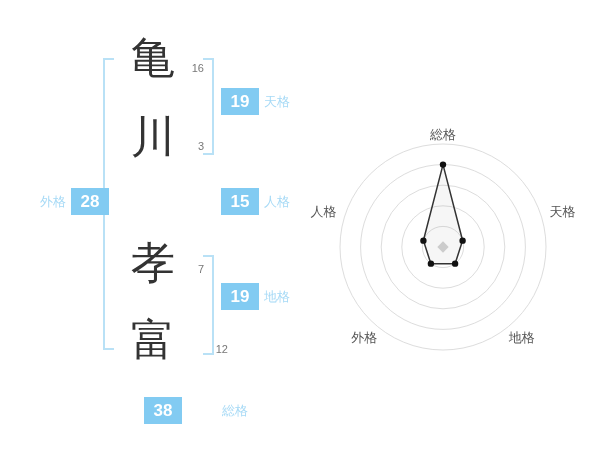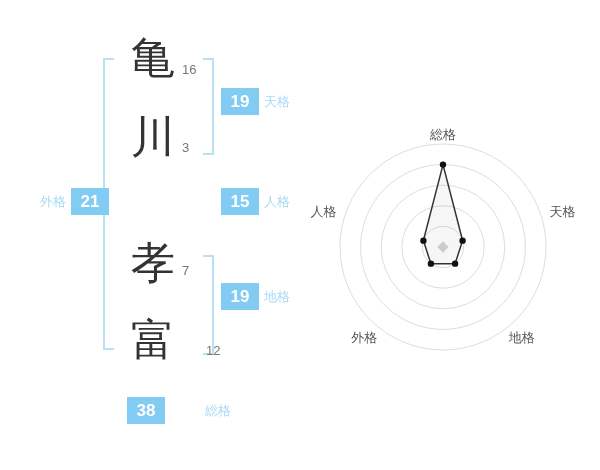--- a/index.html
+++ b/index.html
@@ -1,37 +1,37 @@
 <!DOCTYPE html>
 <html style="--badge: #82cbf2; --label: #a7daf6; --bracket: #b9e1f6;"><head>
 <meta charset="utf-8">
 <style>
   html,body{margin:0;padding:0;background:#fff;font-family:"Liberation Sans","DejaVu Sans",sans-serif;}
   #screen{position:relative;width:600px;height:470px;background:#fff;overflow:hidden;}
 
   
   .name-char{position:absolute;left:128px;width:50px;font-size:44px;line-height:50px;color:#333;text-align:center;}
   .nc0{top:33px;} .nc1{top:112px;} .nc2{top:238px;} .nc3{top:315px;}
-  .stroke-num{position:absolute;left:182px;width:22px;font-size:13px;color:#777;text-align:left;}
+  .stroke-num{position:absolute;left:182px;width:22px;font-size:11px;color:#777;text-align:right;}
   .sn0{top:62px;} .sn1{top:140px;} .sn2{top:263px;} .sn3{top:343px;margin-left:24px;}
 
   
   .bracket{position:absolute;border:0 solid var(--bracket,#b9e1f6);}
   .bracket-outer{left:103px;top:58px;width:9px;height:288px;border-left-width:2px;border-top-width:2px;border-bottom-width:2px;}
   .bracket-surname{left:203px;top:58px;width:9px;height:93px;border-right-width:2px;border-top-width:2px;border-bottom-width:2px;}
   .bracket-given{left:203px;top:255px;width:9px;height:96px;border-right-width:2px;border-top-width:2px;border-bottom-width:2px;}
 
   
   .kaku-row{position:absolute;display:flex;align-items:center;gap:5px;}
   .badge{display:flex;align-items:center;justify-content:center;width:38px;height:27px;background:var(--badge,#82cbf2);color:#fff;font-size:17px;font-weight:bold;}
   .kaku-label{font-size:13px;color:var(--label,#a7daf6);}
   .row-tenkaku{left:221px;top:88px;}
   .row-jinkaku{left:221px;top:188px;}
   .row-chikaku{left:221px;top:283px;}
-  .row-soukaku{left:127px;top:397px;gap:40px;}
+  .row-soukaku{left:144px;top:397px;gap:40px;}
   .row-gaikaku{left:40px;top:188px;}
 
   
   #radar{position:absolute;left:300px;top:95px;}
   #radar text{font-family:"Liberation Sans","DejaVu Sans",sans-serif;font-size:13px;fill:#555;}
 </style>
 </head>
 <body>
 
 <div id="screen">
@@ -57,21 +57,21 @@
   <div class="kaku-row row-jinkaku">
     <span class="badge">15</span>
     <span class="kaku-label">人格</span>
   </div>
   <div class="kaku-row row-chikaku">
     <span class="badge">19</span>
     <span class="kaku-label">地格</span>
   </div>
   <div class="kaku-row row-gaikaku">
     <span class="kaku-label">外格</span>
-    <span class="badge">21</span>
+    <span class="badge">28</span>
   </div>
   <div class="kaku-row row-soukaku">
     <span class="badge">38</span>
     <span class="kaku-label">総格</span>
   </div>
 
   <svg id="radar" width="300" height="300">
       <circle cx="143" cy="152" r="20.6" fill="none" stroke="#dddddd" stroke-width="1"></circle>
       <circle cx="143" cy="152" r="41.2" fill="none" stroke="#dddddd" stroke-width="1"></circle>
       <circle cx="143" cy="152" r="61.8" fill="none" stroke="#dddddd" stroke-width="1"></circle>

